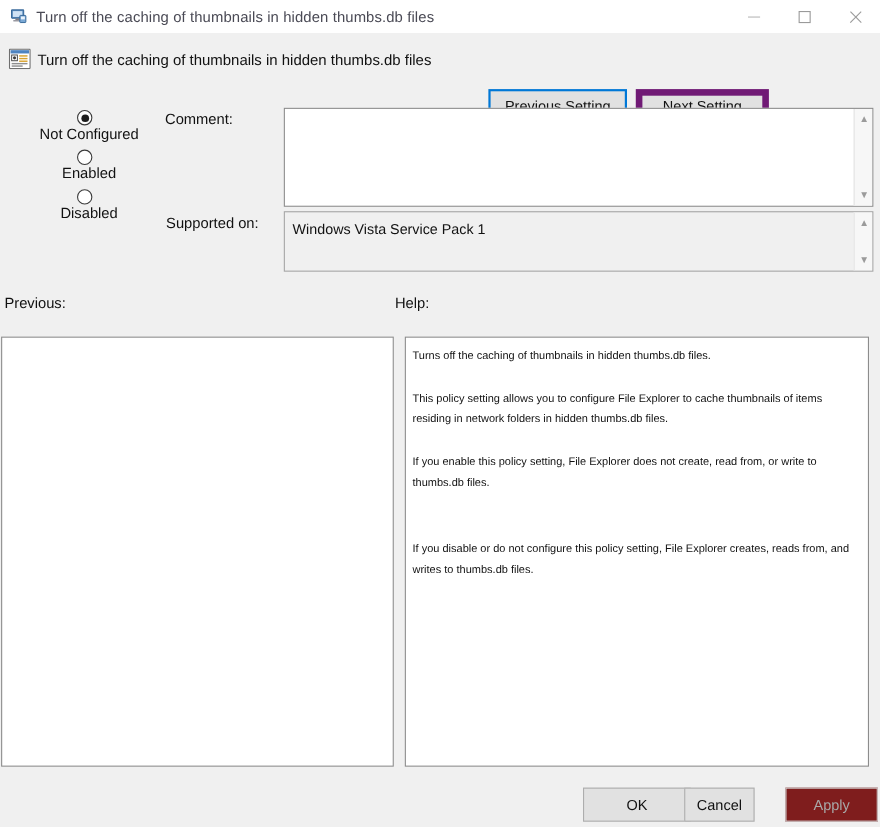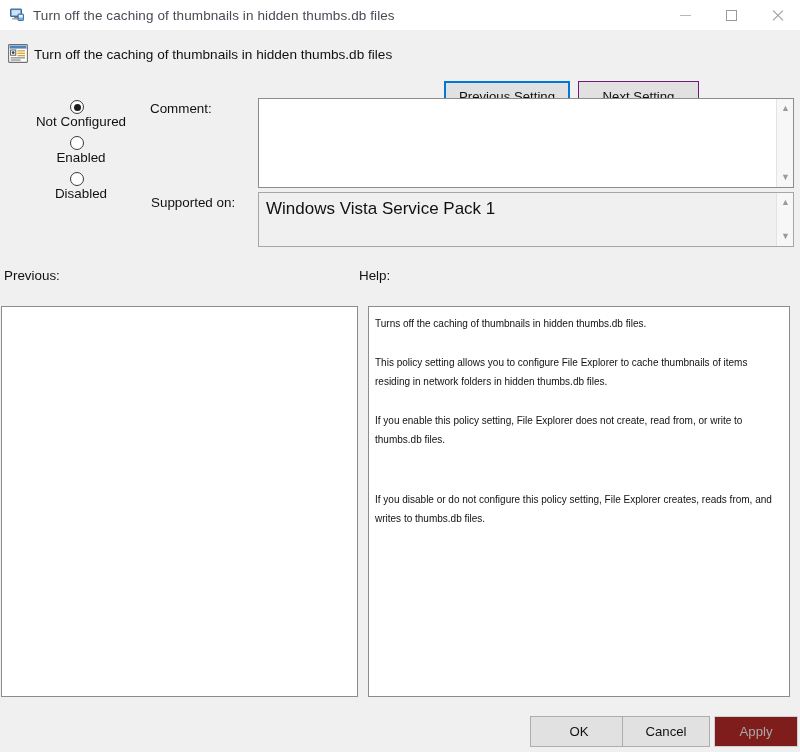--- a/index.html
+++ b/index.html
@@ -91,21 +91,21 @@
     position: absolute;
     left: 34px; top: 17px;
     font-size: 13.6px;
     color: #111;
     white-space: nowrap;
   }
   .nav-btn {
     position: absolute;
     height: 30px;
     background: #e1e1e1;
-    border: 1px solid #701a75;
+    border: 6px solid #701a75;
     box-sizing: border-box;
     font-family: "Liberation Sans", sans-serif;
     font-size: 13.2px;
     color: #111;
     display: flex;
     align-items: center;
     justify-content: center;
     padding: 0;
     cursor: default;
   }
@@ -178,21 +178,21 @@
   #supported-box {
     left: 258px; top: 192px;
     width: 536px; height: 55px;
     background: #f0f0f0;
     border: 1px solid #a6a6a6;
   }
   #comment-text, #supported-text {
     position: absolute;
     left: 7px; top: 7px;
     right: 20px;
-    font-size: 17px;
+    font-size: 13px;
     color: #111;
     line-height: 17px;
   }
   .vscroll {
     position: absolute;
     right: 0; top: 0;
     width: 17px; height: 100%;
     background: #f7f7f7;
     border-left: 1px solid #e3e3e3;
     box-sizing: border-box;
@@ -255,21 +255,21 @@
     font-family: "Liberation Sans", sans-serif;
     font-size: 13.2px;
     color: #111;
     display: flex;
     align-items: center;
     justify-content: center;
     padding: 0;
     cursor: default;
   }
   #ok-button     { left: 530px; width: 98px; }
-  #cancel-button { left: 622px; width: 88px; }
+  #cancel-button { left: 622px; width: 64px; }
   #apply-button  {
     left: 714px; width: 84px;
     background: #7f1d1d;
     border: 1px solid #d0d0d0;
     color: #a8a8a8;
   }
 </style>
 </head>
 <body>
 

